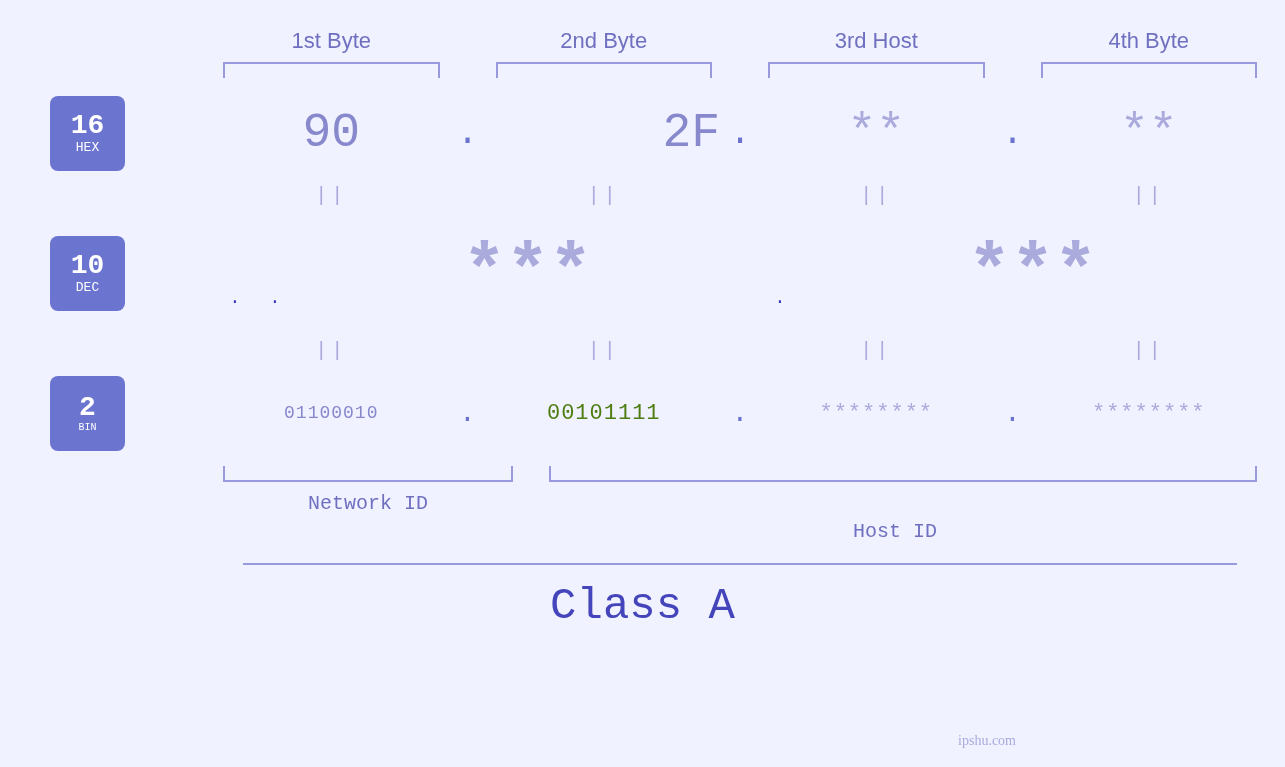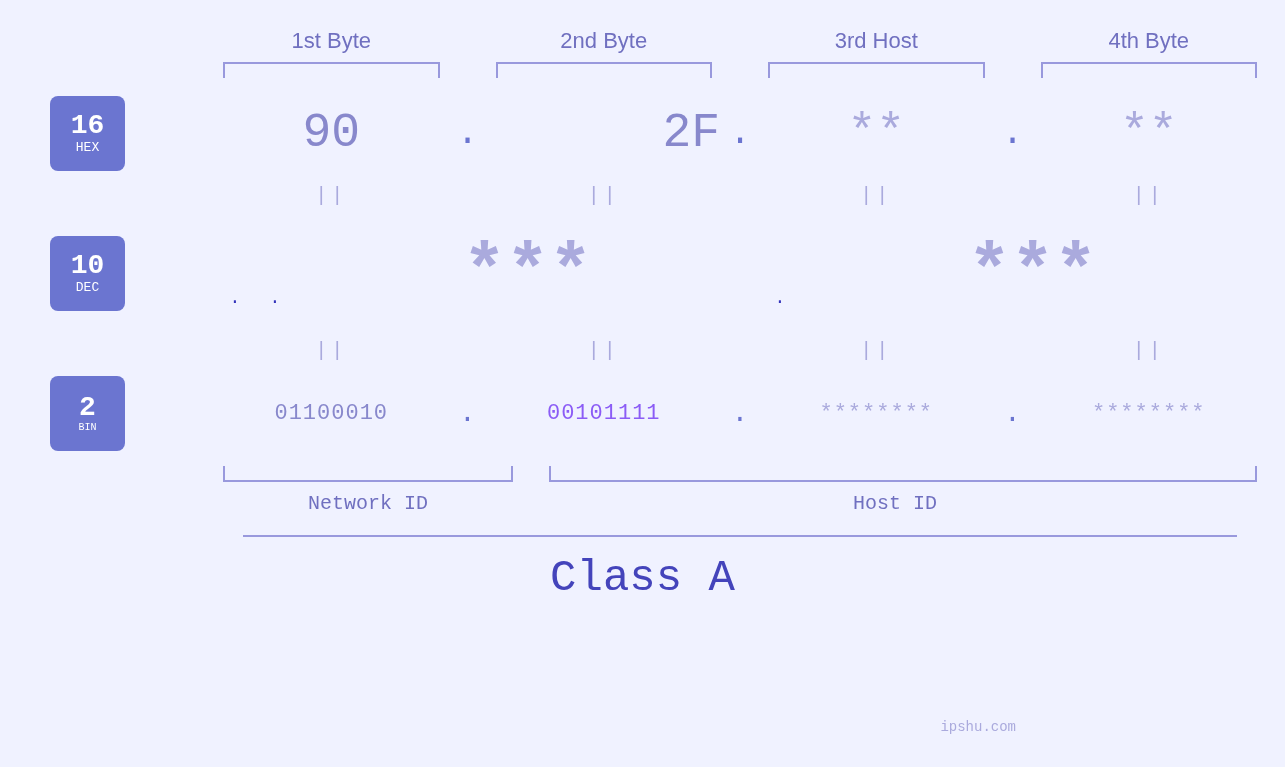--- a/index.html
+++ b/index.html
@@ -106,23 +106,23 @@
     <div style="width:20px;"></div>
   </div>
 
   <div style="display:flex; width:1285px; align-items:center; height:90px;">
     <div style="width:50px;"></div>
     <div style="width:75px; height:75px; background:#6b75d0; border-radius:8px; display:flex; flex-direction:column; align-items:center; justify-content:center; color:white;">
       <span style="font-size:28px; font-weight:bold; line-height:1;">2</span>
       <span style="font-size:10px;">BIN</span>
     </div>
     <div style="width:90px;"></div>
-    <div style="flex:1; text-align:center; color:#8888cc; font-size:22px; letter-spacing:1px;">01100010</div>
+    <div style="flex:1; text-align:center; color:#8888cc; font-size:18px; letter-spacing:1px;">01100010</div>
     <div style="width:40px; text-align:center; color:#6b75d0; font-size:28px;">.</div>
-    <div style="flex:1; text-align:center; color:#8b5cf6; font-size:22px; letter-spacing:1px;">00101111</div>
+    <div style="flex:1; text-align:center; color:#4d7c0f; font-size:22px; letter-spacing:1px;">00101111</div>
     <div style="width:40px; text-align:center; color:#6b75d0; font-size:28px;">.</div>
     <div style="flex:1; text-align:center; color:#aaaadd; font-size:22px; letter-spacing:1px;">********</div>
     <div style="width:40px; text-align:center; color:#6b75d0; font-size:28px;">.</div>
     <div style="flex:1; text-align:center; color:#aaaadd; font-size:22px; letter-spacing:1px;">********</div>
     <div style="width:20px;"></div>
   </div>
 
   <div style="display:flex; width:1285px; margin-top:8px;">
     <div style="width:215px;"></div>
 
@@ -130,27 +130,27 @@
     <div style="width:20px;"></div>
 
     <div style="flex:1; height:16px; border-bottom:2px solid #9999dd; border-left:2px solid #9999dd; border-right:2px solid #9999dd; margin:0 8px;"></div>
     <div style="width:20px;"></div>
   </div>
 
   <div style="display:flex; width:1285px; margin-top:10px;">
     <div style="width:215px;"></div>
     <div style="width:306px; text-align:center; color:#7070c0; font-size:20px; font-family:'Courier New',monospace;">Network ID</div>
     <div style="width:4px;"></div>
-    <div style="flex:1; text-align:center; color:#7070c0; font-size:20px; font-family:'Courier New',monospace;">Host ID</div>
+    <div style="flex:1; text-align:center; color:#7070c0; font-size:20px; font-family:'Courier New',monospace;margin-top:28px;">Host ID</div>
     <div style="width:20px;"></div>
   </div>
 
   <div style="display:flex; width:1285px; margin-top:20px;">
     <div style="width:215px;"></div>
     <div style="flex:1; margin:0 28px; height:2px; border-top:2px solid #9999dd; border-left:2px solid #9999dd; border-right:2px solid #9999dd;"></div>
     <div style="width:20px;"></div>
   </div>
 
   <div style="width:1285px; text-align:center; color:#4444bb; font-size:44px; font-family:'Courier New',monospace; margin-top:16px;">Class A</div>
 
-  <div style="position:absolute; bottom:32px; right:20px; color:#aaaadd; font-size:14px; font-family:Liberation Mono, monospace;">ipshu.com</div>
+  <div style="position:absolute; bottom:18px; right:20px; color:#aaaadd; font-size:14px; font-family:Liberation Serif, serif;">ipshu.com</div>
 
 </div>
 
 </body></html>

